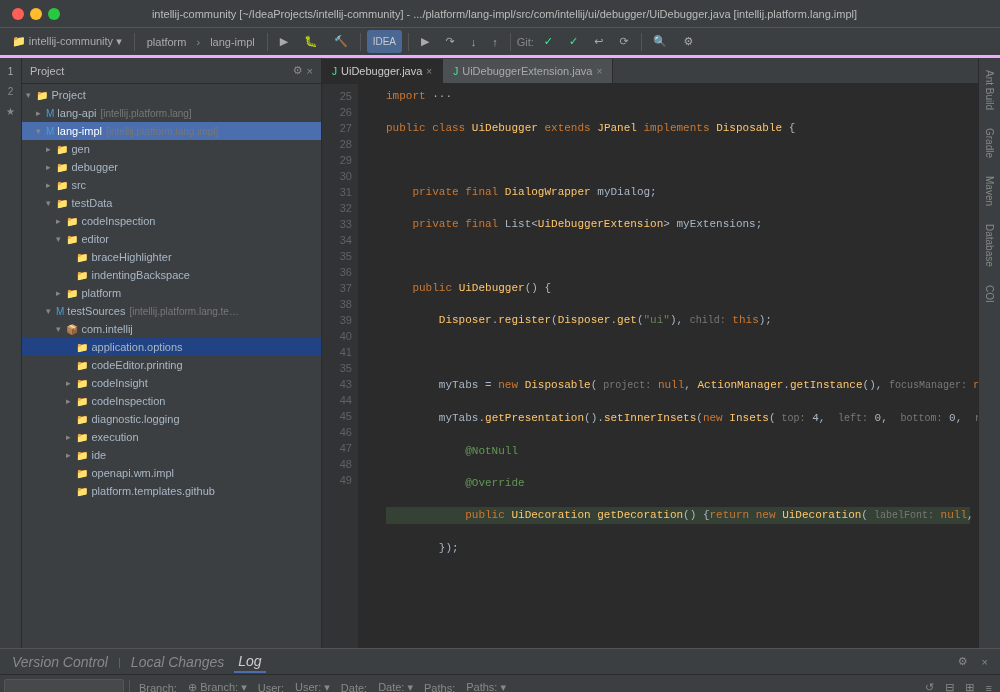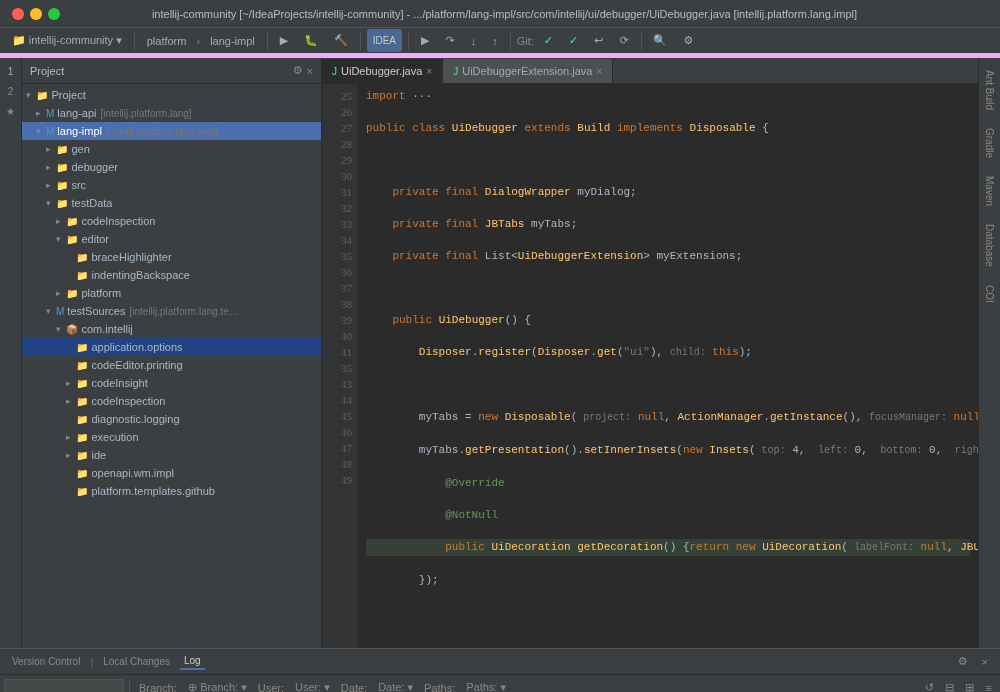--- a/index.html
+++ b/index.html
@@ -43,21 +43,21 @@
       margin-left: 9px;
     }
 
     
     .top-toolbar {
       height: 30px;
       background: #3c3f41;
       display: flex;
       align-items: center;
       padding: 0 6px;
-      border-bottom: 5px solid #f0abfc;
+      border-bottom: 3px solid #f0abfc;
       gap: 4px;
     }
     .toolbar-btn {
       padding: 2px 6px;
       background: transparent;
       border: none;
       color: #aaa;
       cursor: pointer;
       font-size: 11px;
       border-radius: 3px;
@@ -195,37 +195,38 @@
     .code-content {
       flex: 1;
       overflow: auto;
       padding: 0;
       display: flex;
     }
     .line-numbers {
       width: 36px;
       background: #313335;
       color: #606366;
-      font-family: Liberation Serif, serif;
+      font-family: Liberation Sans, sans-serif;
       font-size: 11px;
       line-height: 16px;
       padding: 4px 0;
       text-align: right;
       padding-right: 6px;
       flex-shrink: 0;
       user-select: none;
     }
     .code-lines {
       flex: 1;
       font-family: 'Courier New', monospace;
       font-size: 11px;
       line-height: 16px;
       padding: 4px 8px;
       white-space: pre;
       overflow-x: auto;
+      margin-left: 20px;
     }
     .line { min-height: 16px; }
     .kw { color: #cc7832; }
     .cl { color: #ffc66d; }
     .st { color: #6a8759; }
     .cm { color: #629755; }
     .nm { color: #a9b7c6; }
     .fn { color: #ffc66d; }
     .param-hint { color: #787878; font-size: 10px; }
     .line-highlight { background: #344134; }
@@ -261,21 +262,21 @@
     .bottom-tabs-bar {
       height: 26px;
       background: #3c3f41;
       display: flex;
       align-items: center;
       padding: 0 8px;
       gap: 6px;
       border-bottom: 1px solid #2b2b2b;
     }
     .bottom-tab {
-      font-size: 10px; color: #888; cursor: pointer; padding: 2px 4px;
+      font-size: 14px; color: #888; cursor: pointer; padding: 2px 4px; font-style: italic;
     }
     .bottom-tab.active { color: #ccc; border-bottom: 2px solid #4b6eaf; }
     .bottom-toolbar {
       height: 26px;
       background: #3c3f41;
       display: flex;
       align-items: center;
       padding: 0 4px;
       gap: 3px;
       border-bottom: 1px solid #2b2b2b;
@@ -508,33 +509,32 @@
         <div>35</div>
         <div>43</div>
         <div>44</div>
         <div>45</div>
         <div>46</div>
         <div>47</div>
         <div>48</div>
         <div>49</div>
       </div>
       <div class="code-lines"><div class="line"><span class="kw">import</span> <span style="color:#a9b7c6;">···</span></div>
-<div class="line"><span class="kw">public class</span> <span class="cl">UiDebugger</span> <span class="kw">extends</span> <span class="cl">Build</span> <span class="kw">implements</span> <span class="cl">Disposable</span> {</div>
+<div class="line"><span class="kw">public class</span> <span class="cl">UiDebugger</span> <span class="kw">extends</span> <span class="cl">JPanel</span> <span class="kw">implements</span> <span class="cl">Disposable</span> {</div>
 <div class="line"></div>
 <div class="line">    <span class="kw">private final</span> <span class="cl">DialogWrapper</span> <span class="nm">myDialog</span>;</div>
-<div class="line">    <span class="kw">private final</span> <span class="cl">JBTabs</span> <span class="nm">myTabs</span>;</div>
 <div class="line">    <span class="kw">private final</span> List&lt;<span class="cl">UiDebuggerExtension</span>&gt; <span class="nm">myExtensions</span>;</div>
 <div class="line"></div>
 <div class="line">    <span class="kw">public</span> <span class="fn">UiDebugger</span>() {</div>
 <div class="line">        <span class="cl">Disposer</span>.<span class="fn">register</span>(<span class="cl">Disposer</span>.<span class="fn">get</span>(<span class="st">"ui"</span>), <span class="param-hint">child:</span> <span class="kw">this</span>);</div>
 <div class="line"></div>
 <div class="line">        <span class="nm">myTabs</span> = <span class="kw">new</span> <span class="cl">Disposable</span>(<span class="param-hint"> project:</span> <span class="kw">null</span>, <span class="cl">ActionManager</span>.<span class="fn">getInstance</span>(), <span class="param-hint">focusManager:</span> <span class="kw">null</span>,  );</div>
 <div class="line">        <span class="nm">myTabs</span>.<span class="fn">getPresentation</span>().<span class="fn">setInnerInsets</span>(<span class="kw">new</span> <span class="cl">Insets</span>(<span class="param-hint"> top:</span> <span class="nm">4</span>, <span class="param-hint"> left:</span> <span class="nm">0</span>, <span class="param-hint"> bottom:</span> <span class="nm">0</span>, <span class="param-hint"> right:</span> )).( </div>
+<div class="line">            <span class="cm">@NotNull</span></div>
 <div class="line">            <span class="cm">@Override</span></div>
-<div class="line">            <span class="cm">@NotNull</span></div>
 <div class="line line-highlight">            <span class="kw">public</span> <span class="cl">UiDecoration</span> <span class="fn">getDecoration</span>() {<span class="kw">return new</span> <span class="cl">UiDecoration</span>(<span class="param-hint"> labelFont:</span> <span class="kw">null</span>, <span class="cl">JBUI</span>.( ));}</div>
 <div class="line">        });</div>
 <div class="line"></div>
 <div class="line"></div>
 
 
 
 
 
 

